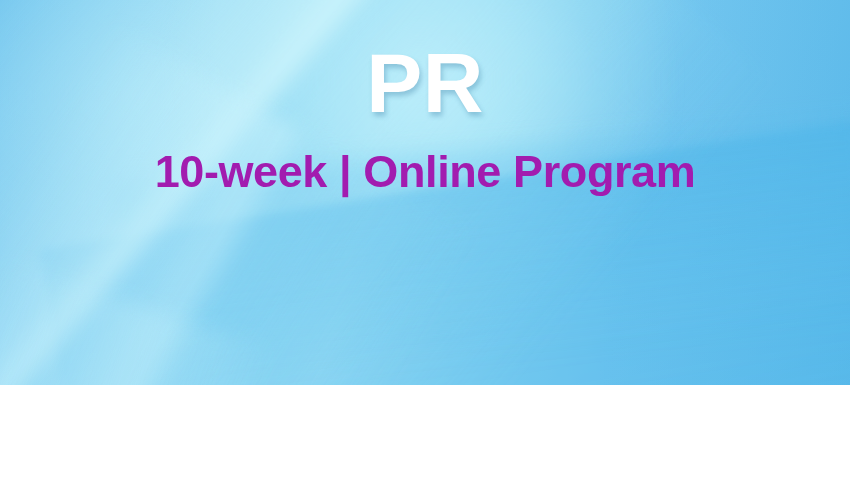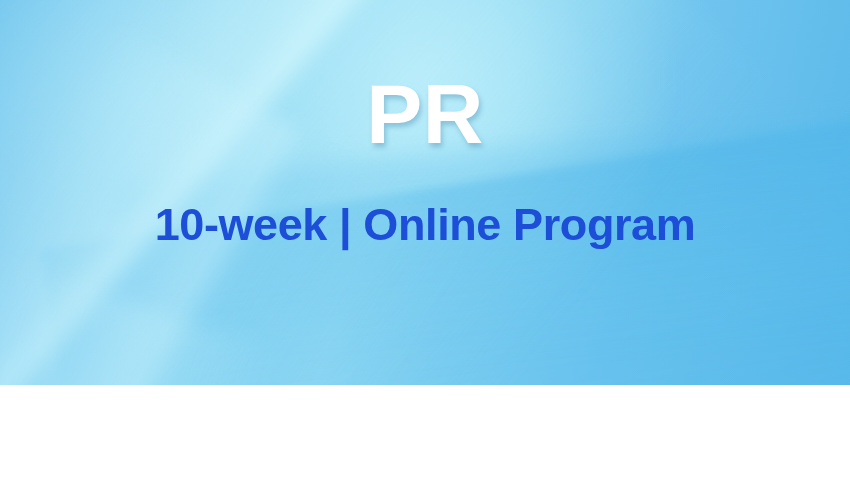--- a/index.html
+++ b/index.html
@@ -170,42 +170,42 @@
   .text-stack {
     position: absolute;
     left: 0;
     top: 0;
     width: 850px;
     height: 426px;
     display: flex;
     flex-direction: column;
     align-items: center;
     justify-content: flex-start;
-    padding-top: 75px;
+    padding-top: 44px;
     box-sizing: border-box;
     z-index: 6;
   }
 
   .headline {
     color: #ffffff;
     font-weight: 700;
     font-size: 84px;
     line-height: 0.95;
     letter-spacing: 0.5px;
     text-align: center;
     text-shadow: 2px 4px 5px rgba(40,105,150,0.30);
     white-space: nowrap;
   }
 
   .headline-line-1 { margin: 0; }
   .headline-line-2 { margin: 0; }
 
   .subtitle {
-    margin-top: 46px;
-    color: #1d4ed8;
+    margin-top: 24px;
+    color: #a21caf;
     font-weight: 700;
     font-size: 45px;
     line-height: 1.05;
     letter-spacing: -0.4px;
     text-align: left;
     white-space: nowrap;
   }
 
   
   .below-banner {

